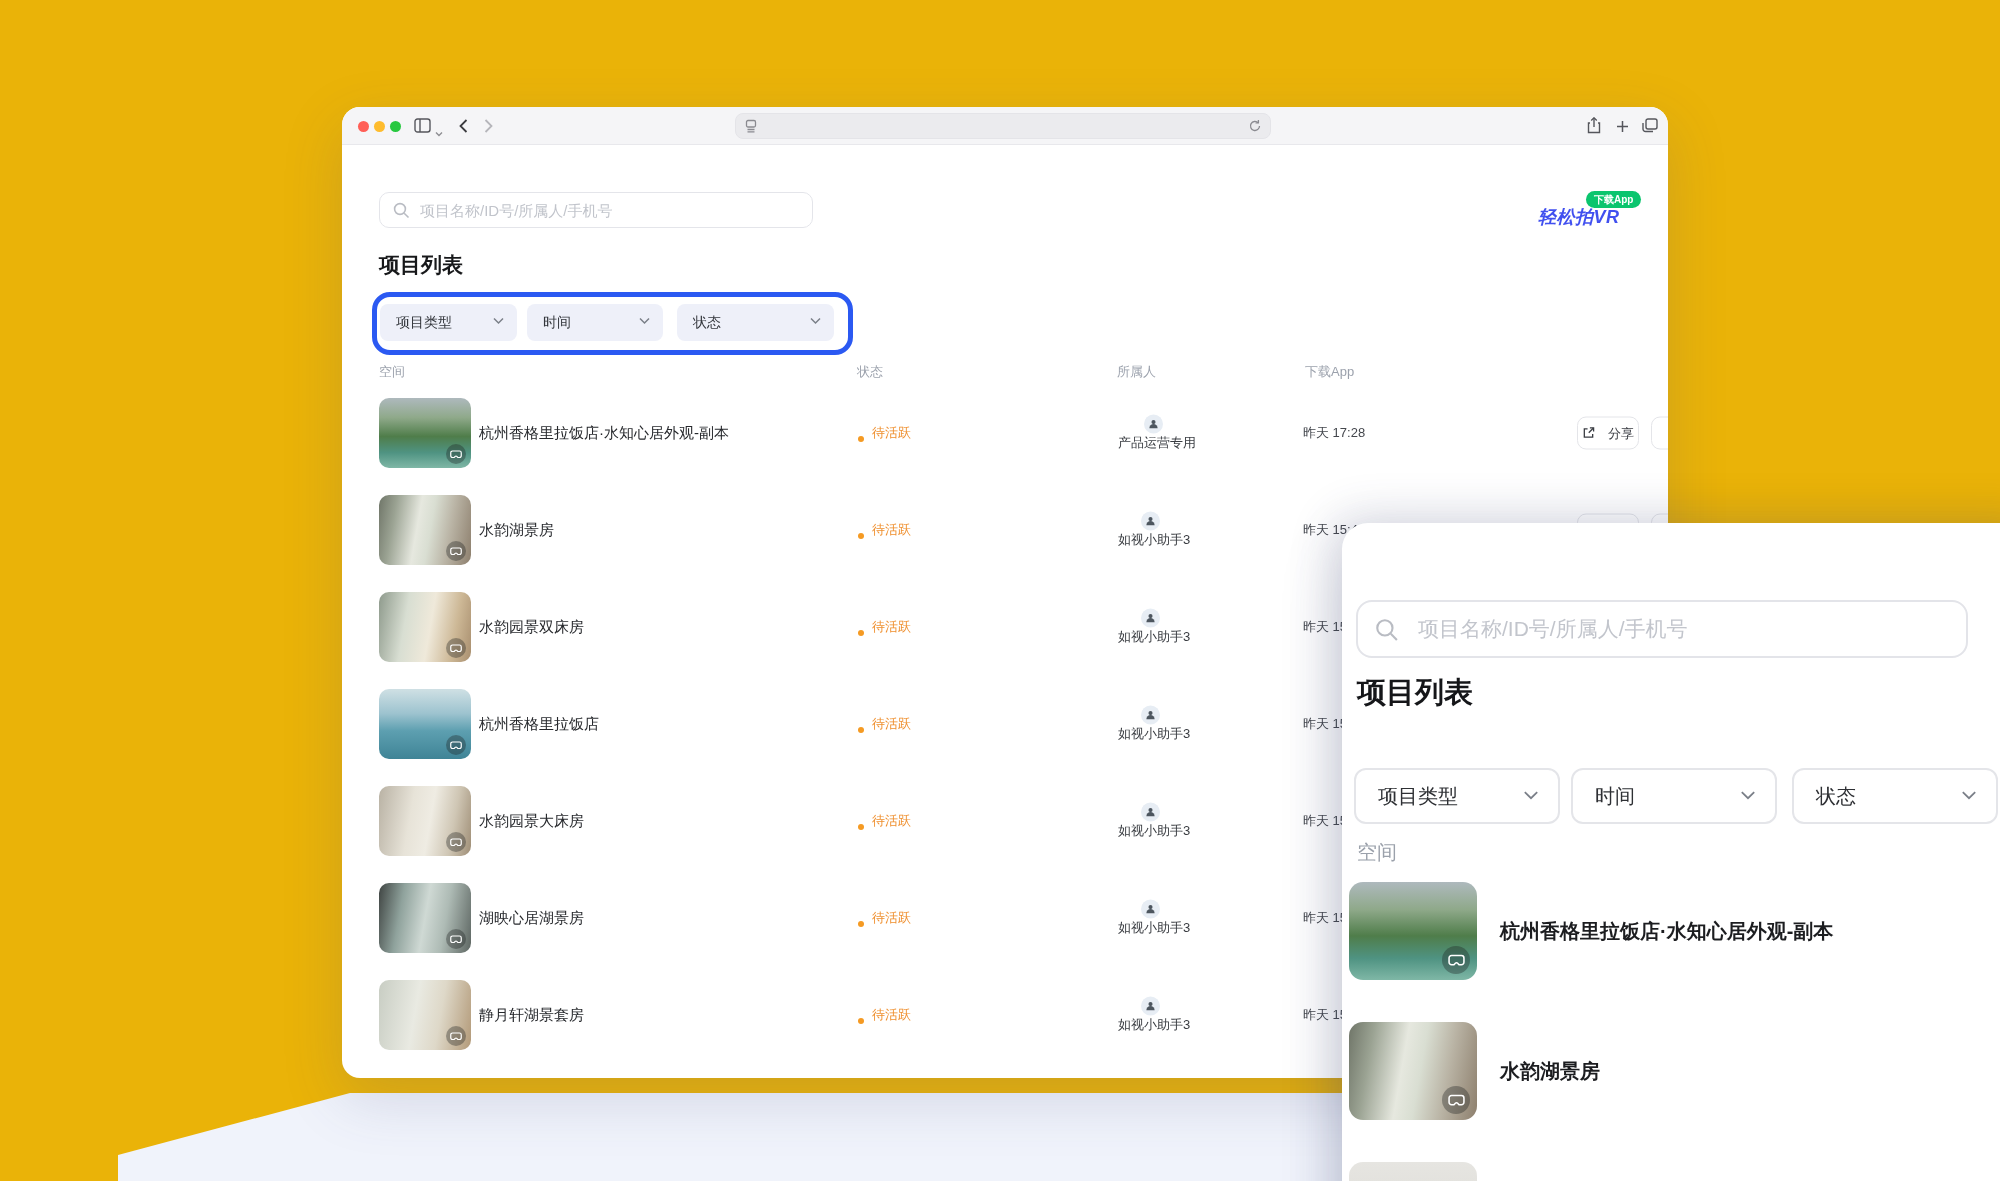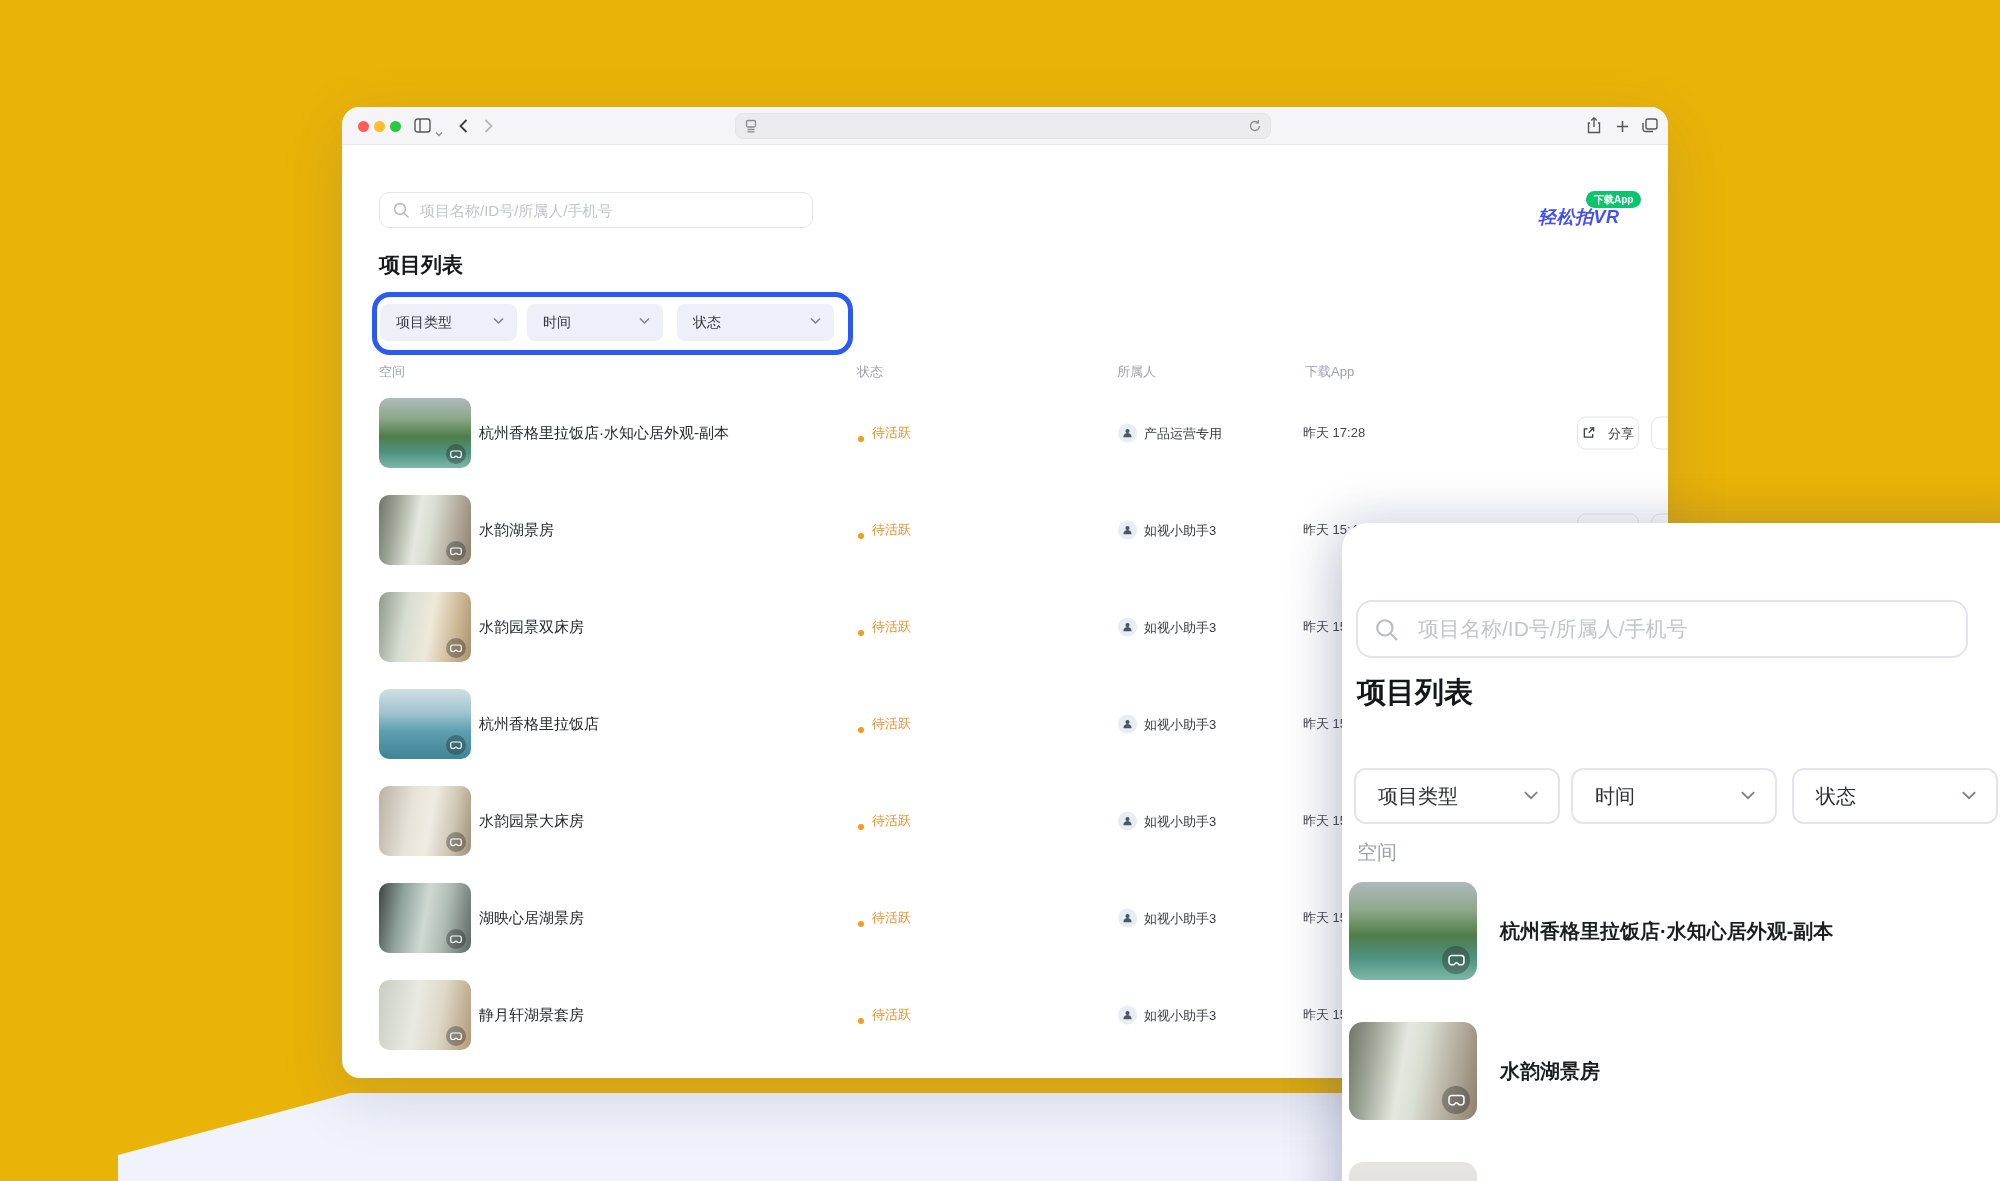--- a/index.html
+++ b/index.html
@@ -45,21 +45,21 @@
   .t2{background:linear-gradient(100deg,#6f7568 0%,#9ba393 18%,#e6e8df 42%,#d9ded2 55%,#b9b3a4 75%,#8d7f6d 100%);}
   .t3{background:linear-gradient(100deg,#8e9a8c 0%,#d8ded2 30%,#efe9da 55%,#cdb896 80%,#a98f6f 100%);}
   .t4{background:linear-gradient(180deg,#cfe0e4 0%,#9dc3cf 35%,#5d9fb0 60%,#3f8496 100%);}
   .t5{background:linear-gradient(100deg,#b9b2a4 0%,#e7e3d8 35%,#efece3 55%,#cfc6b4 78%,#9f8e76 100%);}
   .t6{background:linear-gradient(100deg,#3f4442 0%,#8fa29c 25%,#cfd9d4 50%,#aebbb5 70%,#5d6662 100%);}
   .t7{background:linear-gradient(100deg,#c8cdc3 0%,#e9eae2 40%,#ded8c8 65%,#b39a79 100%);}
   .t8{background:linear-gradient(180deg,#e6e5e1 0%,#d9d8d2 100%);}
   .rname{position:absolute;left:137px;top:50%;transform:translateY(-50%);font-size:15px;color:#26282c;}
   .rstatus{position:absolute;left:516px;top:50%;transform:translateY(-50%);display:flex;align-items:flex-end;font-size:13px;color:#ef8f2e;}
   .rstatus .dot{width:6px;height:6px;border-radius:50%;background:#f59a23;margin-right:8px;}
-  .rowner{position:absolute;left:776px;top:50%;transform:translateY(-50%);display:flex;align-items:center;font-size:13px;color:#393c41;}
+  .rowner{position:absolute;left:776px;top:50%;transform:translateY(-50%);display:flex;align-items:center;font-size:13px;color:#393c41;flex-direction:column;}
   .avatar{width:19px;height:19px;border-radius:50%;background:#e7edf4;margin-right:7px;display:flex;align-items:center;justify-content:center;}
   .rtime{position:absolute;left:961px;top:50%;transform:translateY(-50%);font-size:13px;color:#44474d;}
   .btn{position:absolute;top:50%;transform:translateY(-50%);height:33px;border:1px solid #e4e5e9;border-radius:9px;
        background:#fff;display:flex;align-items:center;justify-content:center;gap:13px;font-size:13px;color:#3a3d43;}
   .btn.share{left:1235px;width:62px;}
   .btn.more{left:1309px;width:70px;justify-content:flex-start;padding-left:15px;}
 
   
   .panel{position:absolute;left:1342px;top:523px;width:700px;height:720px;background:#fff;
          border-top-left-radius:26px;box-shadow:-10px -8px 45px rgba(60,70,110,.16),0 24px 60px rgba(60,70,110,.22);}

